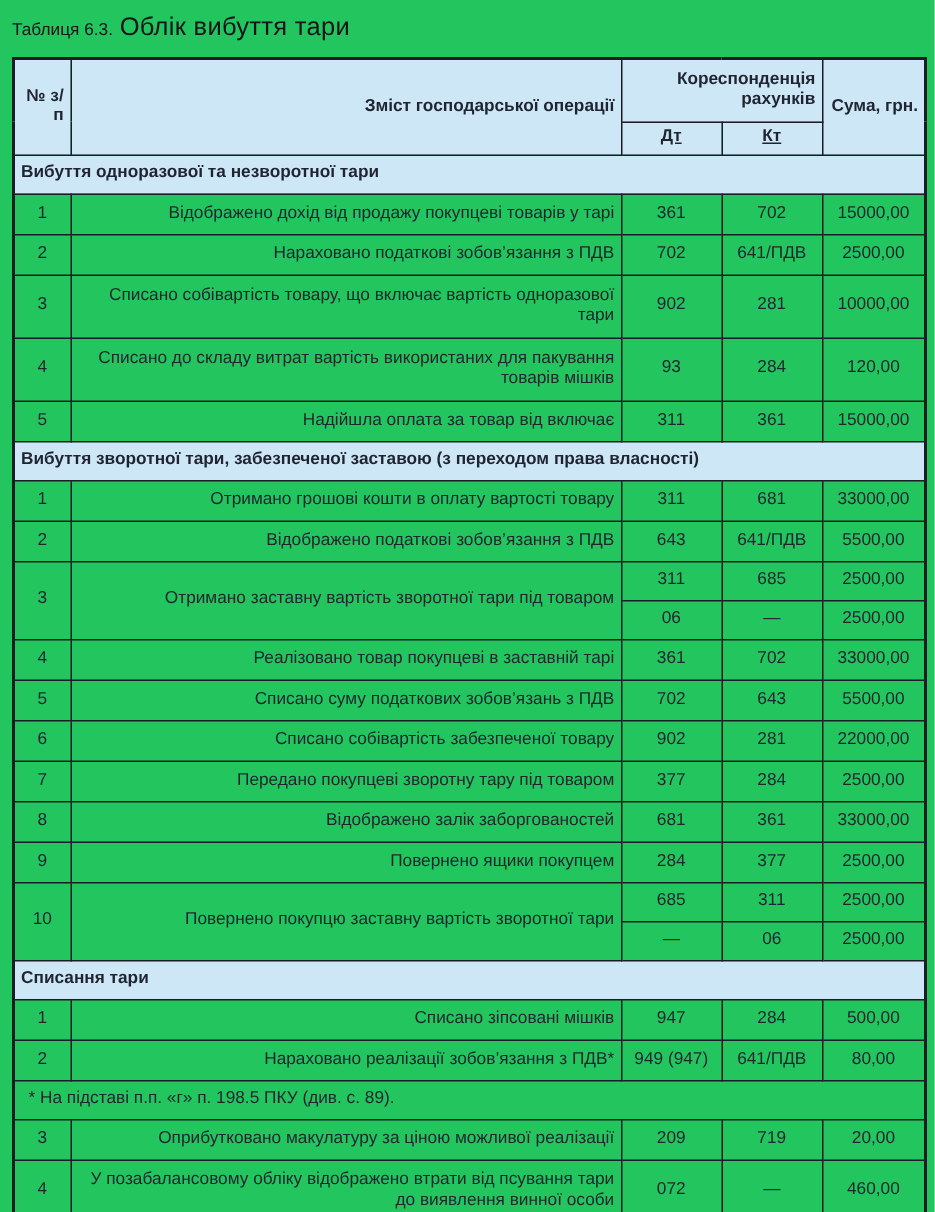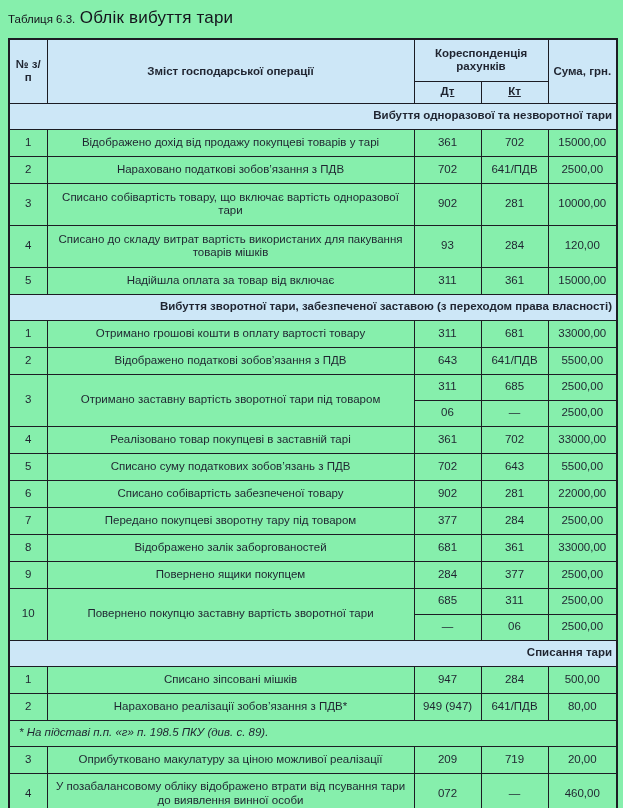--- a/index.html
+++ b/index.html
@@ -7,21 +7,21 @@
     padding: 0;
     background: #ffffff;
     font-family: "Liberation Sans", "DejaVu Sans", sans-serif;
     color: #1f2430;
   }
   .page {
     width: 623px;
     height: 808px;
     box-sizing: border-box;
     padding: 6px 6px 0 8px;
-    background: #86efac;
+    background: #22c55e;
   }
   .title-block {
     margin: 2px 0 10px 0;
     white-space: nowrap;
   }
   .title-small {
     font-size: 11.5px;
     color: #14141c;
   }
   .title-big {
@@ -49,46 +49,45 @@
   col.c-text { width: 367px; }
   col.c-dt   { width: 67px; }
   col.c-kt   { width: 67px; }
   col.c-sum  { width: 69px; }
 
   thead th {
     background: #cde7f7;
     font-weight: bold;
     text-align: center;
   }
-  tr.hdr-top th { height: 42px; }
+  tr.hdr-top th { height: 42px; text-align: right; }
   tr.hdr-sub th { height: 22px; text-decoration: underline; }
 
   tr.sec-row td {
     background: #cde7f7;
     font-weight: bold;
-    text-align: right;
+    text-align: left;
     height: 26px;
   }
   td.cell-num {
     text-align: center;
   }
   td.cell-text {
-    text-align: center;
+    text-align: right;
     padding-left: 9px;
     padding-right: 8px;
   }
   td.cell-dt, td.cell-kt, td.cell-sum {
     text-align: center;
   }
   tr.h-single td { height: 27px; }
   tr.h-double td { height: 42px; }
   tr.h-sub td    { height: 26px; }
   tr.fn-row td {
     height: 26px;
-    font-style: italic;
     text-align: left;
     padding-left: 9px;
   }
 </style>
 </head>
 <body>
 
 <div class="page">
 
   <div class="title-block">

